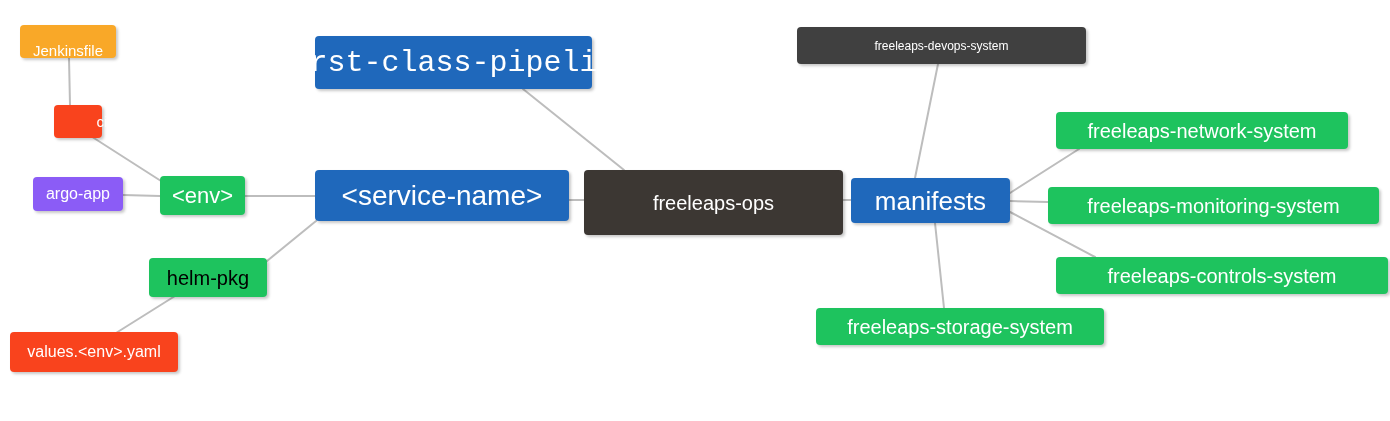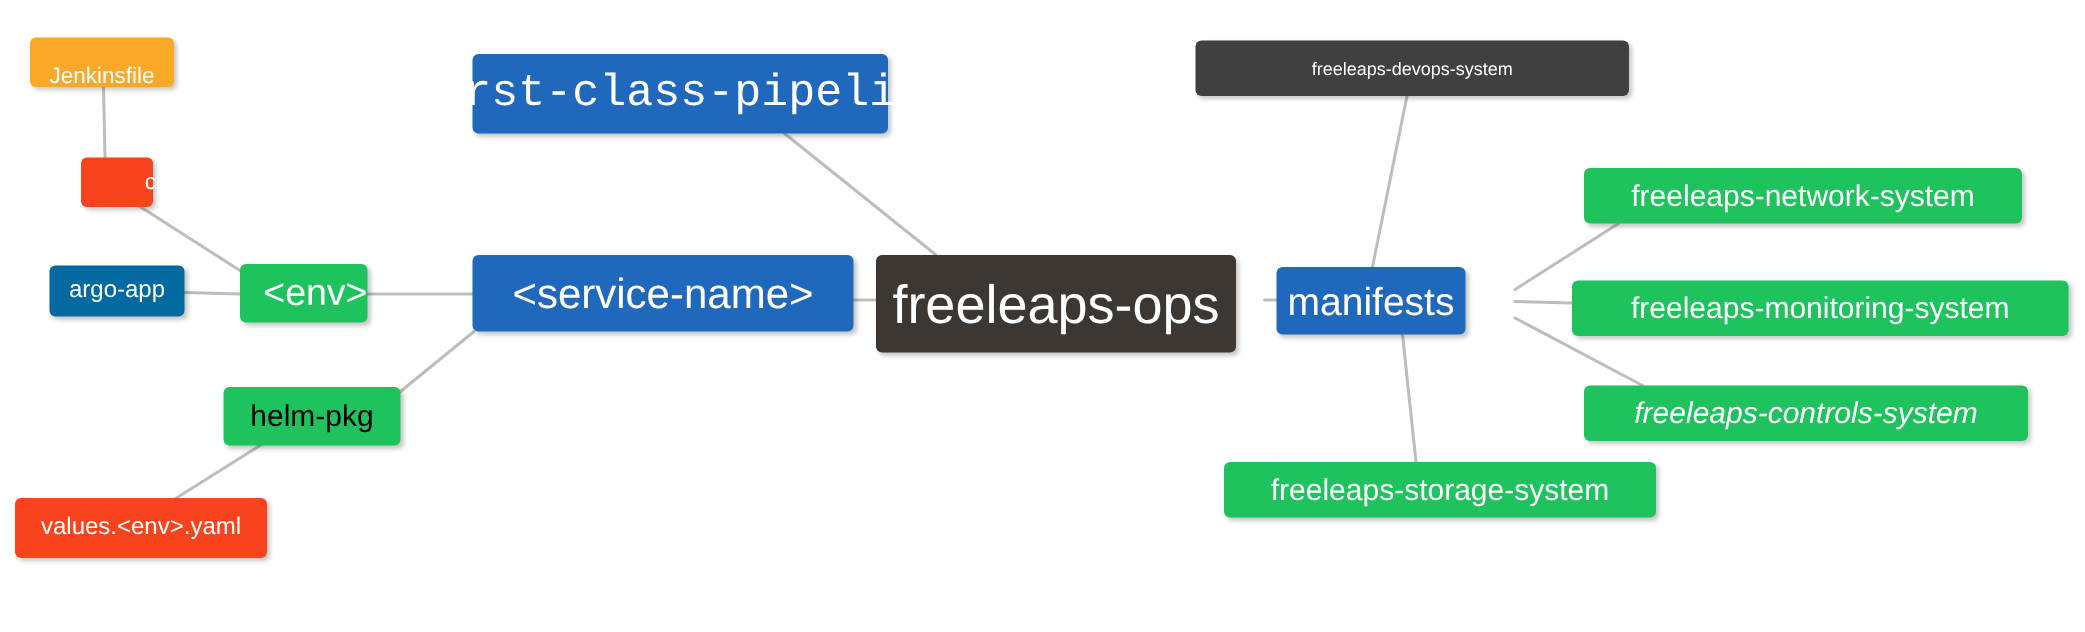--- a/index.html
+++ b/index.html
@@ -64,53 +64,53 @@
       <line x1="1010" y1="212" x2="1095" y2="257" stroke="#bdbdbd" stroke-width="2" stroke-linecap="round"></line>
       <line x1="935" y1="223" x2="944" y2="308" stroke="#bdbdbd" stroke-width="2" stroke-linecap="round"></line>
     </svg>
   <div id="node-layer">
       <div class="node" style="left: 20px; top: 25px; width: 96px; height: 33px; background: rgb(249, 168, 40); color: rgb(255, 255, 255); font-size: 15px; align-items: flex-end;">
         <span class="node-label">Jenkinsfile</span>
       </div>
       <div class="node" style="left: 54px; top: 105px; width: 32px; height: 33px; background: rgb(249, 67, 29); color: rgb(255, 255, 255); font-size: 15px; padding-left: 48px;">
         <span class="node-label">ci</span>
       </div>
-      <div class="node" style="left: 33px; top: 177px; width: 90px; height: 34px; background: #0369a1; color: rgb(255, 255, 255); font-size: 16px;">
+      <div class="node" style="left: 33px; top: 177px; width: 90px; height: 34px; background: #8b5cf6; color: rgb(255, 255, 255); font-size: 16px;">
         <span class="node-label">argo-app</span>
       </div>
-      <div class="node" style="left: 160px; top: 176px; width: 85px; height: 39px; background: rgb(30, 195, 94); color: rgb(255, 255, 255); font-size: 25px; justify-content: flex-end;">
+      <div class="node" style="left: 160px; top: 176px; width: 85px; height: 39px; background: rgb(30, 195, 94); color: rgb(255, 255, 255); font-size: 22px;">
         <span class="node-label">&lt;env&gt;</span>
       </div>
       <div class="node" style="left: 149px; top: 258px; width: 118px; height: 39px; background: rgb(30, 195, 94); color: #000000; font-size: 20px;">
         <span class="node-label">helm-pkg</span>
       </div>
       <div class="node" style="left: 10px; top: 332px; width: 168px; height: 40px; background: rgb(249, 67, 29); color: rgb(255, 255, 255); font-size: 16px;">
         <span class="node-label">values.&lt;env&gt;.yaml</span>
       </div>
       <div class="node" style="left: 315px; top: 36px; width: 277px; height: 53px; background: rgb(31, 104, 187); color: rgb(255, 255, 255); font-size: 30px; font-family: Liberation Mono, monospace;">
         <span class="node-label">first-class-pipeline</span>
       </div>
       <div class="node" style="left: 315px; top: 170px; width: 254px; height: 51px; background: rgb(31, 104, 187); color: rgb(255, 255, 255); font-size: 28px;">
         <span class="node-label">&lt;service-name&gt;</span>
       </div>
-      <div class="node" style="left: 584px; top: 170px; width: 240px; height: 65px; background: rgb(60, 55, 51); color: rgb(255, 255, 255); font-size: 36px;">
+      <div class="node" style="left: 584px; top: 170px; width: 259px; height: 65px; background: rgb(60, 55, 51); color: rgb(255, 255, 255); font-size: 20px;">
         <span class="node-label">freeleaps-ops</span>
       </div>
-      <div class="node" style="left: 851px; top: 178px; width: 126px; height: 45px; background: rgb(31, 104, 187); color: rgb(255, 255, 255); font-size: 26px;">
+      <div class="node" style="left: 851px; top: 178px; width: 159px; height: 45px; background: rgb(31, 104, 187); color: rgb(255, 255, 255); font-size: 26px;">
         <span class="node-label">manifests</span>
       </div>
       <div class="node" style="left: 797px; top: 27px; width: 289px; height: 37px; background: #404040; color: rgb(255, 255, 255); font-size: 12px;">
         <span class="node-label">freeleaps-devops-system</span>
       </div>
       <div class="node" style="left: 1056px; top: 112px; width: 292px; height: 37px; background: rgb(30, 195, 94); color: rgb(255, 255, 255); font-size: 20px;">
         <span class="node-label">freeleaps-network-system</span>
       </div>
       <div class="node" style="left: 1048px; top: 187px; width: 331px; height: 37px; background: rgb(30, 195, 94); color: rgb(255, 255, 255); font-size: 20px;">
         <span class="node-label">freeleaps-monitoring-system</span>
       </div>
-      <div class="node" style="left: 1056px; top: 257px; width: 296px; height: 37px; background: rgb(30, 195, 94); color: rgb(255, 255, 255); font-size: 20px; font-style: italic;">
+      <div class="node" style="left: 1056px; top: 257px; width: 332px; height: 37px; background: rgb(30, 195, 94); color: rgb(255, 255, 255); font-size: 20px;">
         <span class="node-label">freeleaps-controls-system</span>
       </div>
       <div class="node" style="left: 816px; top: 308px; width: 288px; height: 37px; background: rgb(30, 195, 94); color: rgb(255, 255, 255); font-size: 20px;">
         <span class="node-label">freeleaps-storage-system</span>
       </div>
     </div>
 </div>
 
 </body></html>

